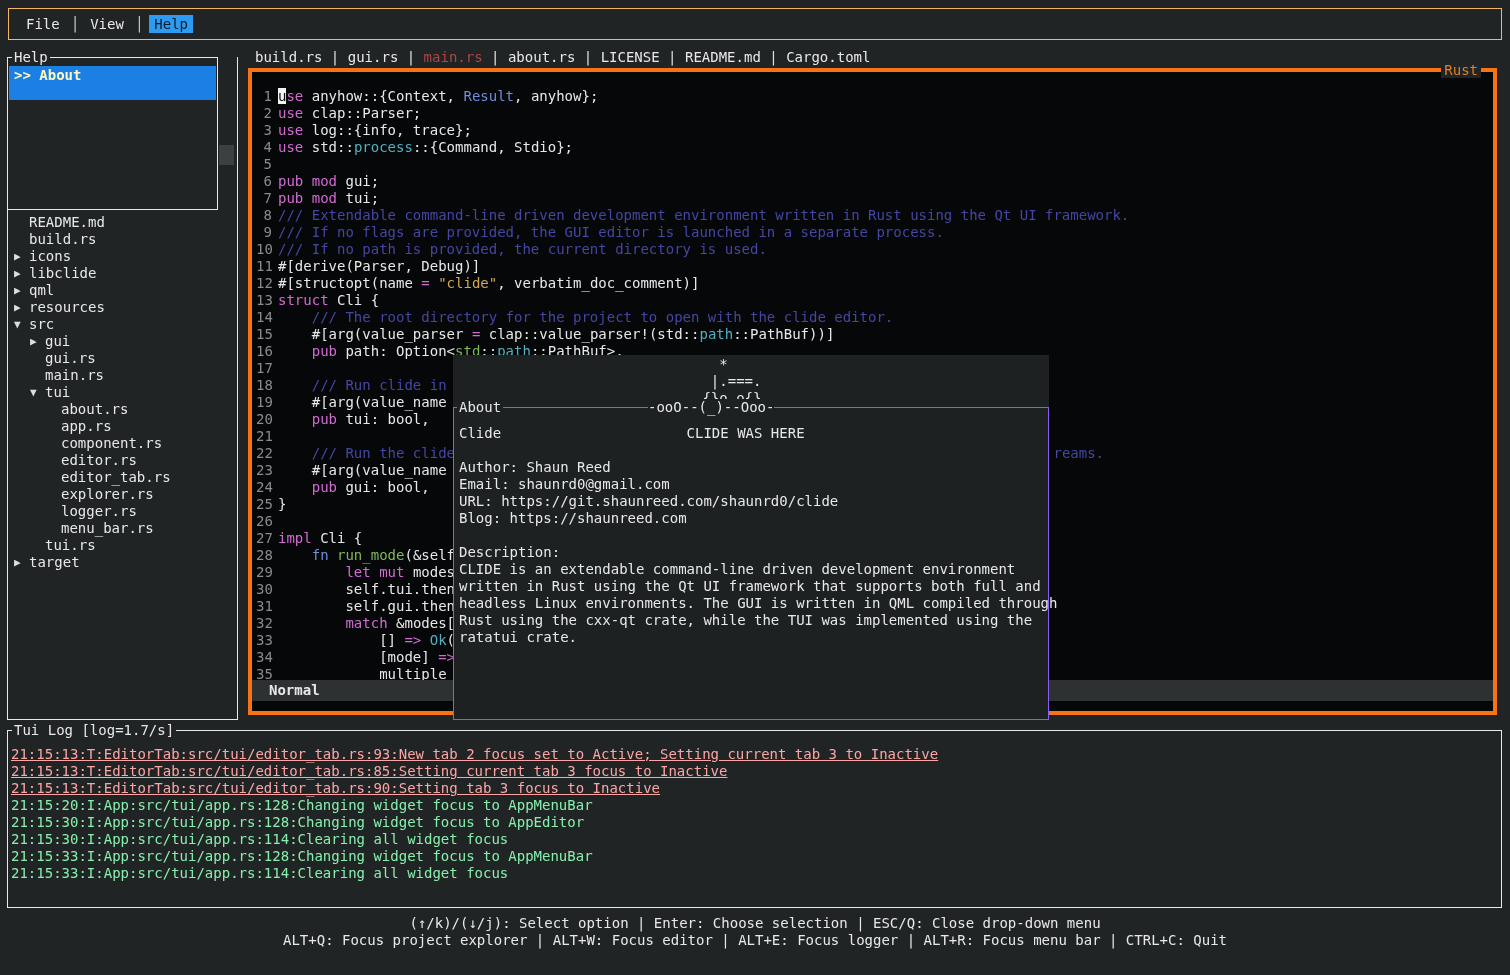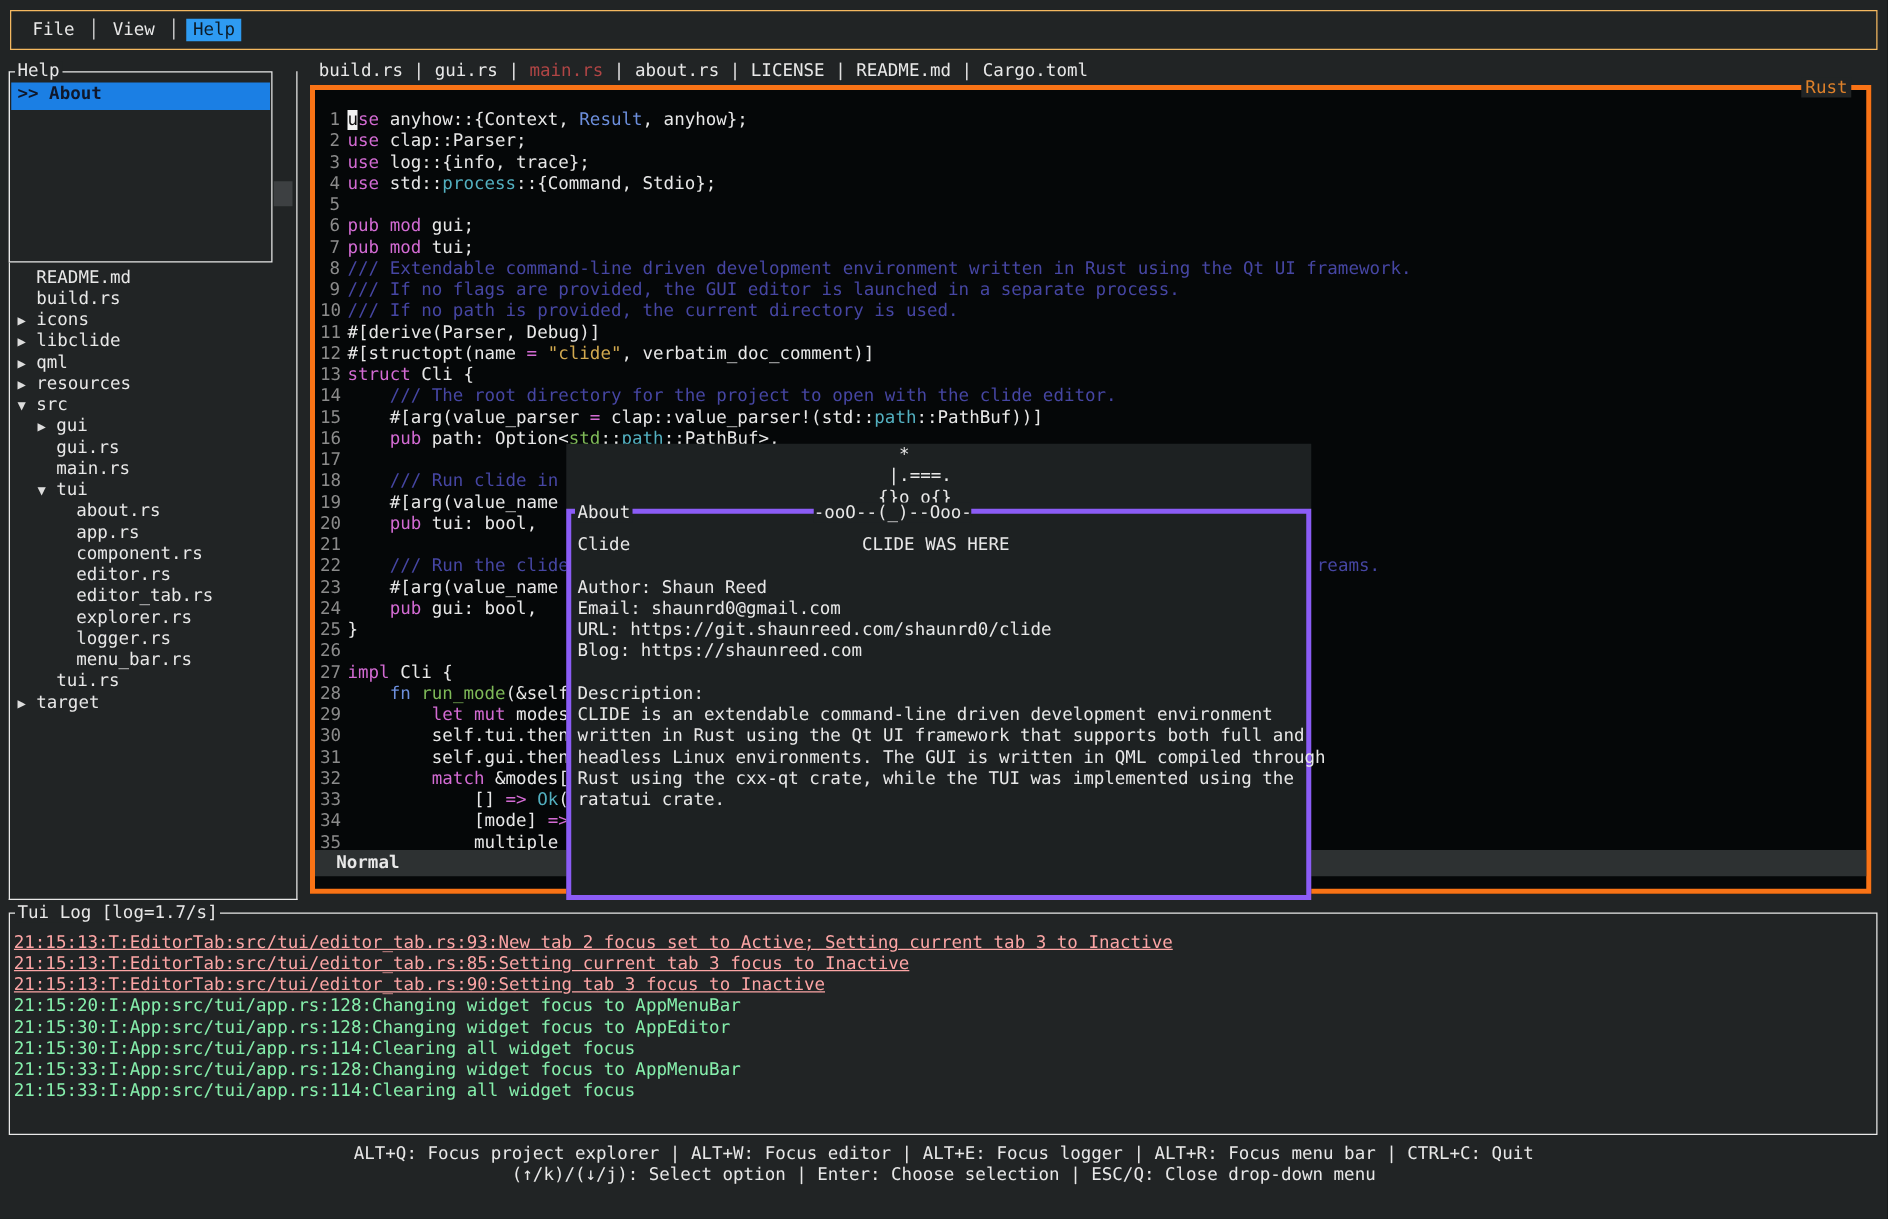--- a/index.html
+++ b/index.html
@@ -12,22 +12,22 @@
   #menu-bar { position:absolute; left:8px; top:8px; width:1494px; height:32px;
     border:1px solid #f4b860; display:flex; align-items:center; padding-left:12px; }
   .menu-item { padding:1px 5px; cursor:default; }
   .menu-item.selected { background:#2e9bf2; color:#0d1b26; }
   .menu-sep { color:#cfcfcf; margin:0 6px; }
 
   
   #help-dropdown { position:absolute; left:7px; top:57px; width:211px; height:153px;
     border:1px solid #e9e9e9; background:#212425; z-index:30; }
   .panel-title { position:absolute; top:-9px; left:4px; background:#212425; padding:0 2px; }
-  #help-about-item { position:absolute; left:1px; right:1px; top:8px; height:22px;
-    background:#1b7fe4; color:#0f172a; font-weight:bold; padding-left:5px; line-height:18px; }
+  #help-about-item { position:absolute; left:1px; right:1px; top:8px; height:34px;
+    background:#1b7fe4; color:#fef9c3; font-weight:bold; padding-left:5px; line-height:18px; }
 
   
   #file-explorer { position:absolute; left:7px; top:57px; width:231px; height:663px;
     border-left:1px solid #e9e9e9; border-right:1px solid #e9e9e9; border-bottom:1px solid #e9e9e9;
     z-index:5; }
   #tree-rows { position:absolute; left:0; top:157px; right:1px; }
   .tree-row { height:17px; line-height:17px; display:flex; }
   .tree-arrow { display:inline-block; width:15px; font-size:11px; color:#dddddd; text-align:left; }
   #explorer-scrollbar { position:absolute; left:219px; top:145px; width:15px; height:20px;
     background:#3d4042; z-index:6; }
@@ -52,21 +52,21 @@
   .ck-m { color:#4646a3; }
   .ck-w { color:#e8e8e8; }
   .ck-cur { background:#f2f2f2; color:#0a0a0a; }
   #mode-bar { position:absolute; left:0; right:0; top:608px; height:21px; background:#2d3132;
     font-weight:bold; padding-left:17px; line-height:21px; }
 
   
   #about-dialog { position:absolute; left:453px; top:355px; width:596px; height:365px;
     background:#1d2122; z-index:20; }
   #about-art { position:absolute; left:5px; top:1px; line-height:17px; }
-  #about-box { position:absolute; left:0; right:0; top:52px; bottom:0; border:4px solid #8b5cf6; }
+  #about-box { position:absolute; left:0; right:0; top:52px; bottom:0; border:1px solid #8b5cf6; }
   #about-title { position:absolute; top:-9px; left:3px; background:#1d2122; padding:0 2px; }
   #about-border-art { position:absolute; top:-9px; left:194px; background:#1d2122; }
   #about-content { position:absolute; left:5px; top:17px; line-height:17px; }
 
   
   #log-panel { position:absolute; left:7px; top:730px; width:1495px; height:178px;
     border:1px solid #e9e9e9; }
   #log-entries { position:absolute; left:3px; top:15px; right:2px; }
   .log-line { height:17px; line-height:17px; white-space:pre; overflow:hidden; }
   .log-trace { color:#fca5a5;text-decoration:underline; }
@@ -377,15 +377,15 @@
       <div class="log-line log-trace">21:15:13:T:EditorTab:src/tui/editor_tab.rs:90:Setting tab 3 focus to Inactive</div>
       <div class="log-line log-info">21:15:20:I:App:src/tui/app.rs:128:Changing widget focus to AppMenuBar</div>
       <div class="log-line log-info">21:15:30:I:App:src/tui/app.rs:128:Changing widget focus to AppEditor</div>
       <div class="log-line log-info">21:15:30:I:App:src/tui/app.rs:114:Clearing all widget focus</div>
       <div class="log-line log-info">21:15:33:I:App:src/tui/app.rs:128:Changing widget focus to AppMenuBar</div>
       <div class="log-line log-info">21:15:33:I:App:src/tui/app.rs:114:Clearing all widget focus</div>
     </div>
 </div>
 
 <div id="shortcut-bar">
+  <div>(↑/k)/(↓/j): Select option | Enter: Choose selection | ESC/Q: Close drop-down menu</div>
   <div>ALT+Q: Focus project explorer | ALT+W: Focus editor | ALT+E: Focus logger | ALT+R: Focus menu bar | CTRL+C: Quit</div>
-  <div>(↑/k)/(↓/j): Select option | Enter: Choose selection | ESC/Q: Close drop-down menu</div>
 </div>
 
 </body></html>

